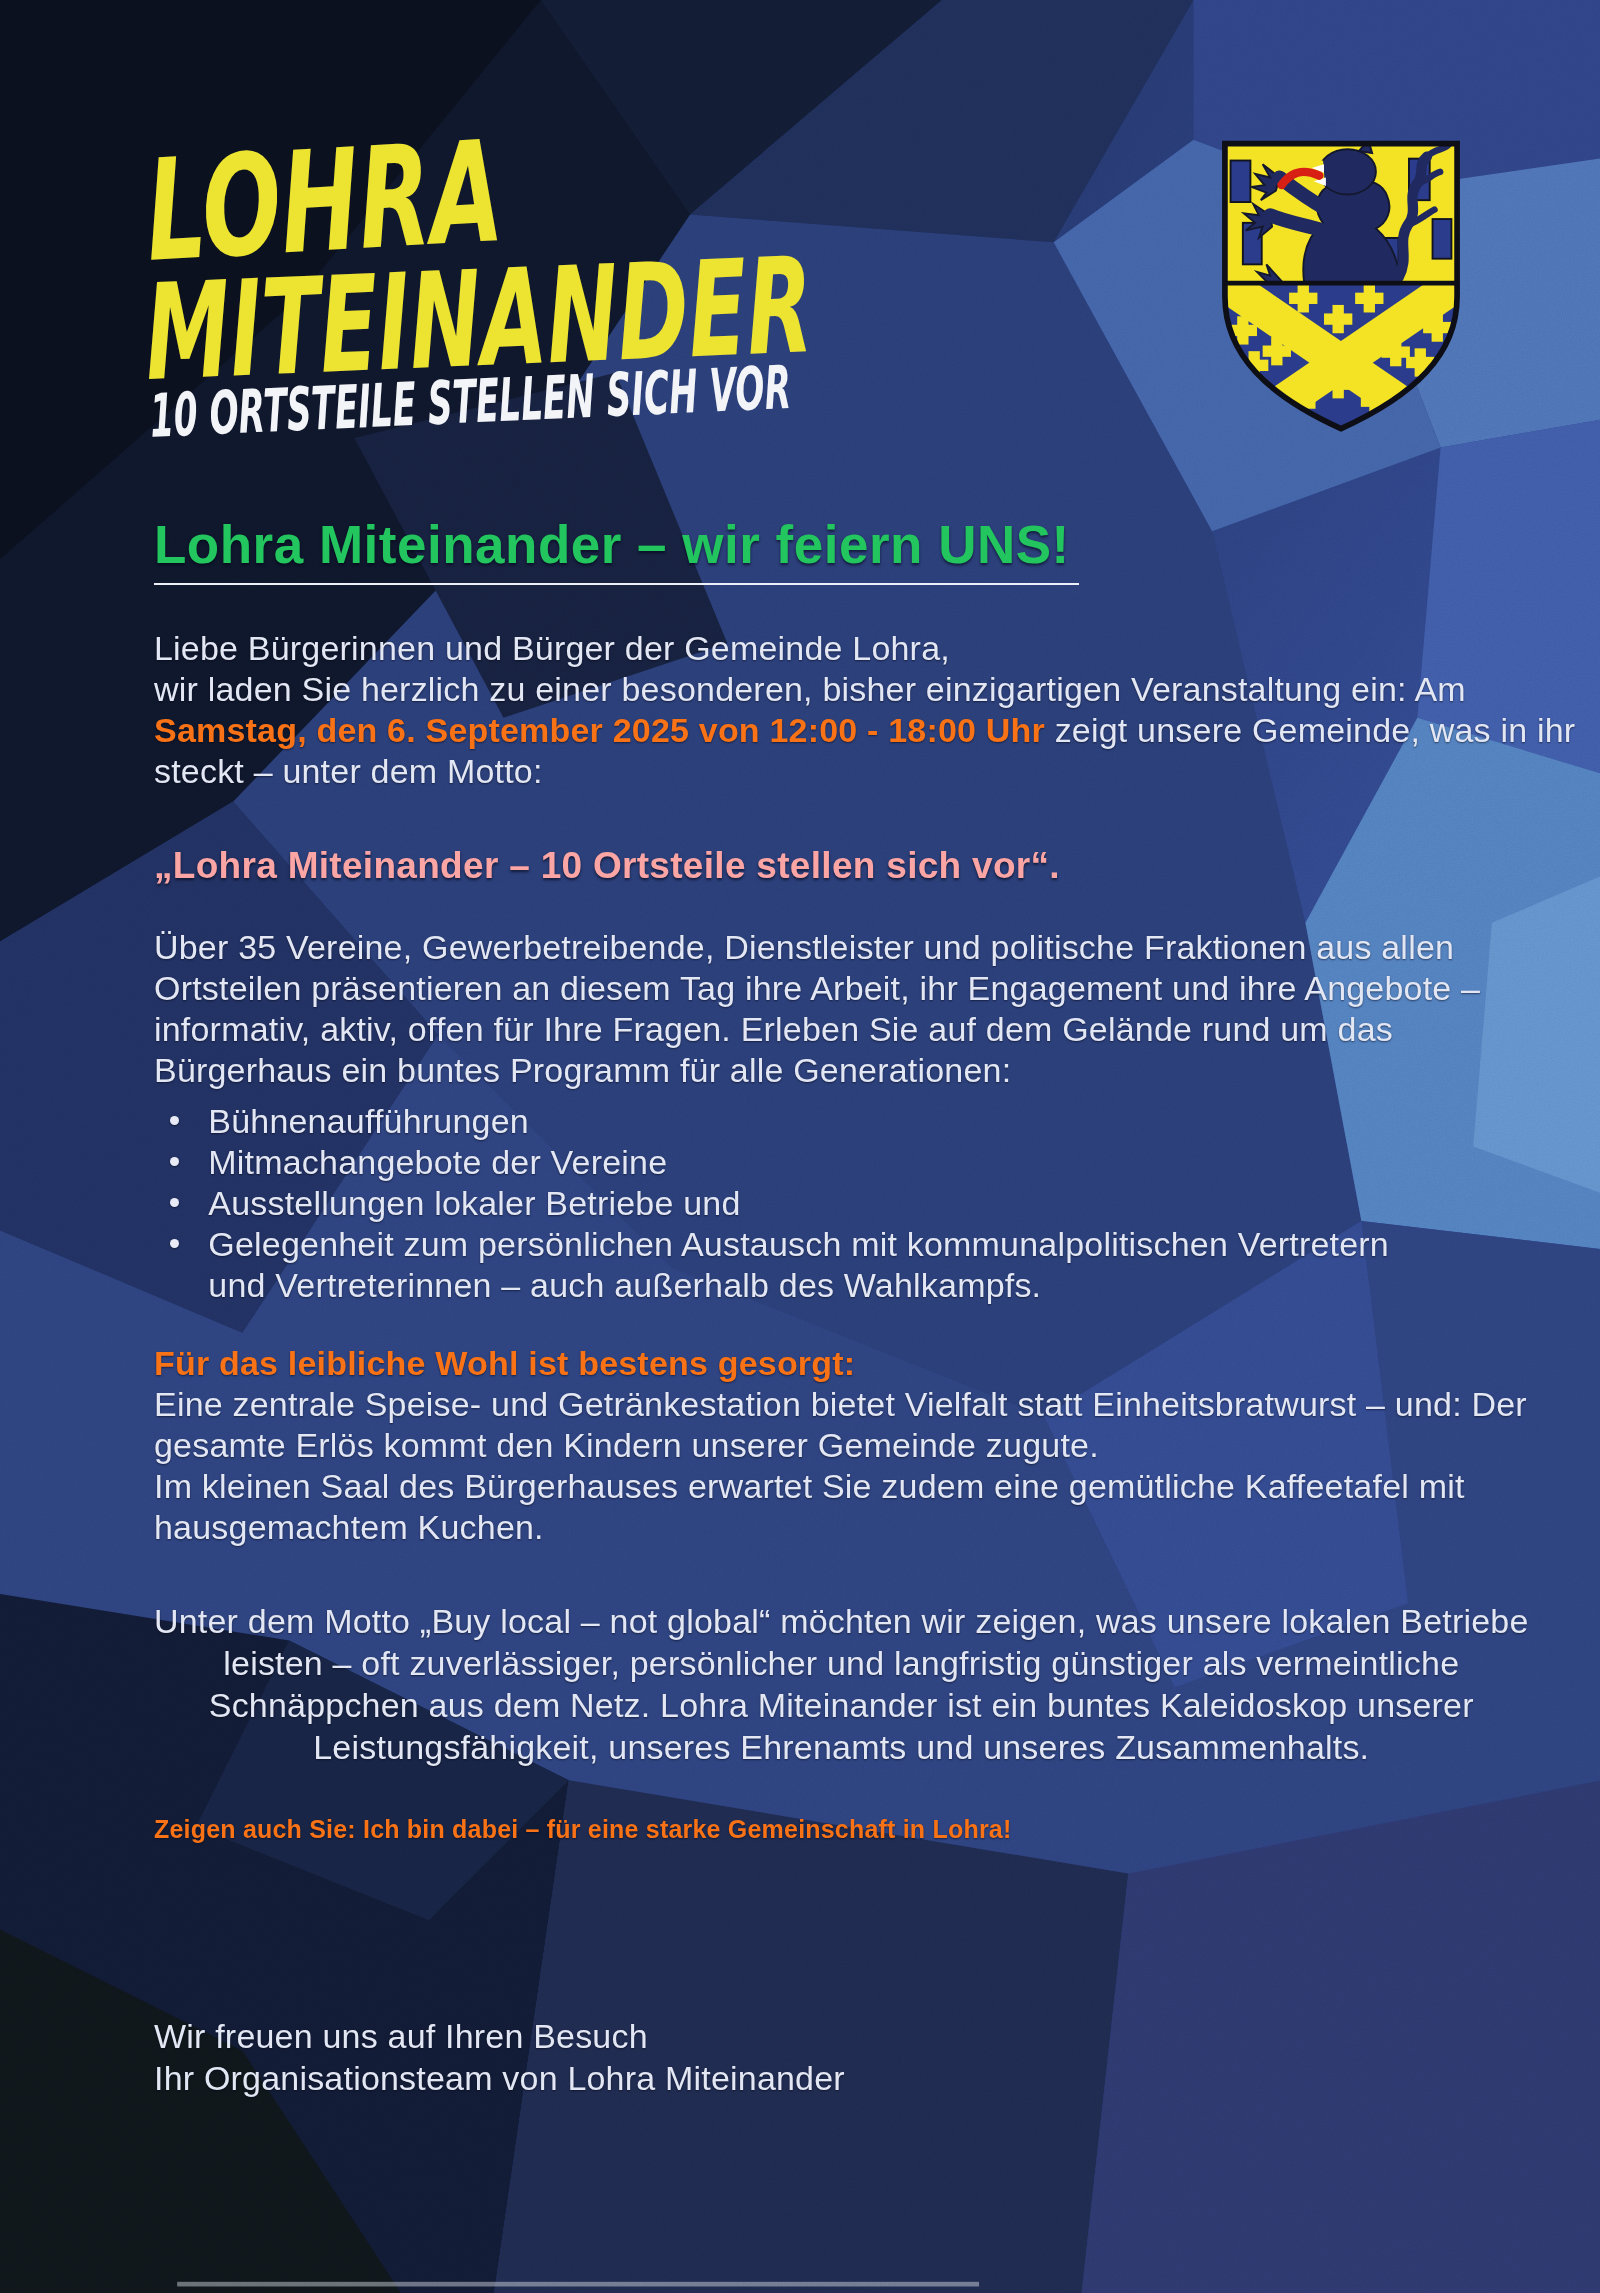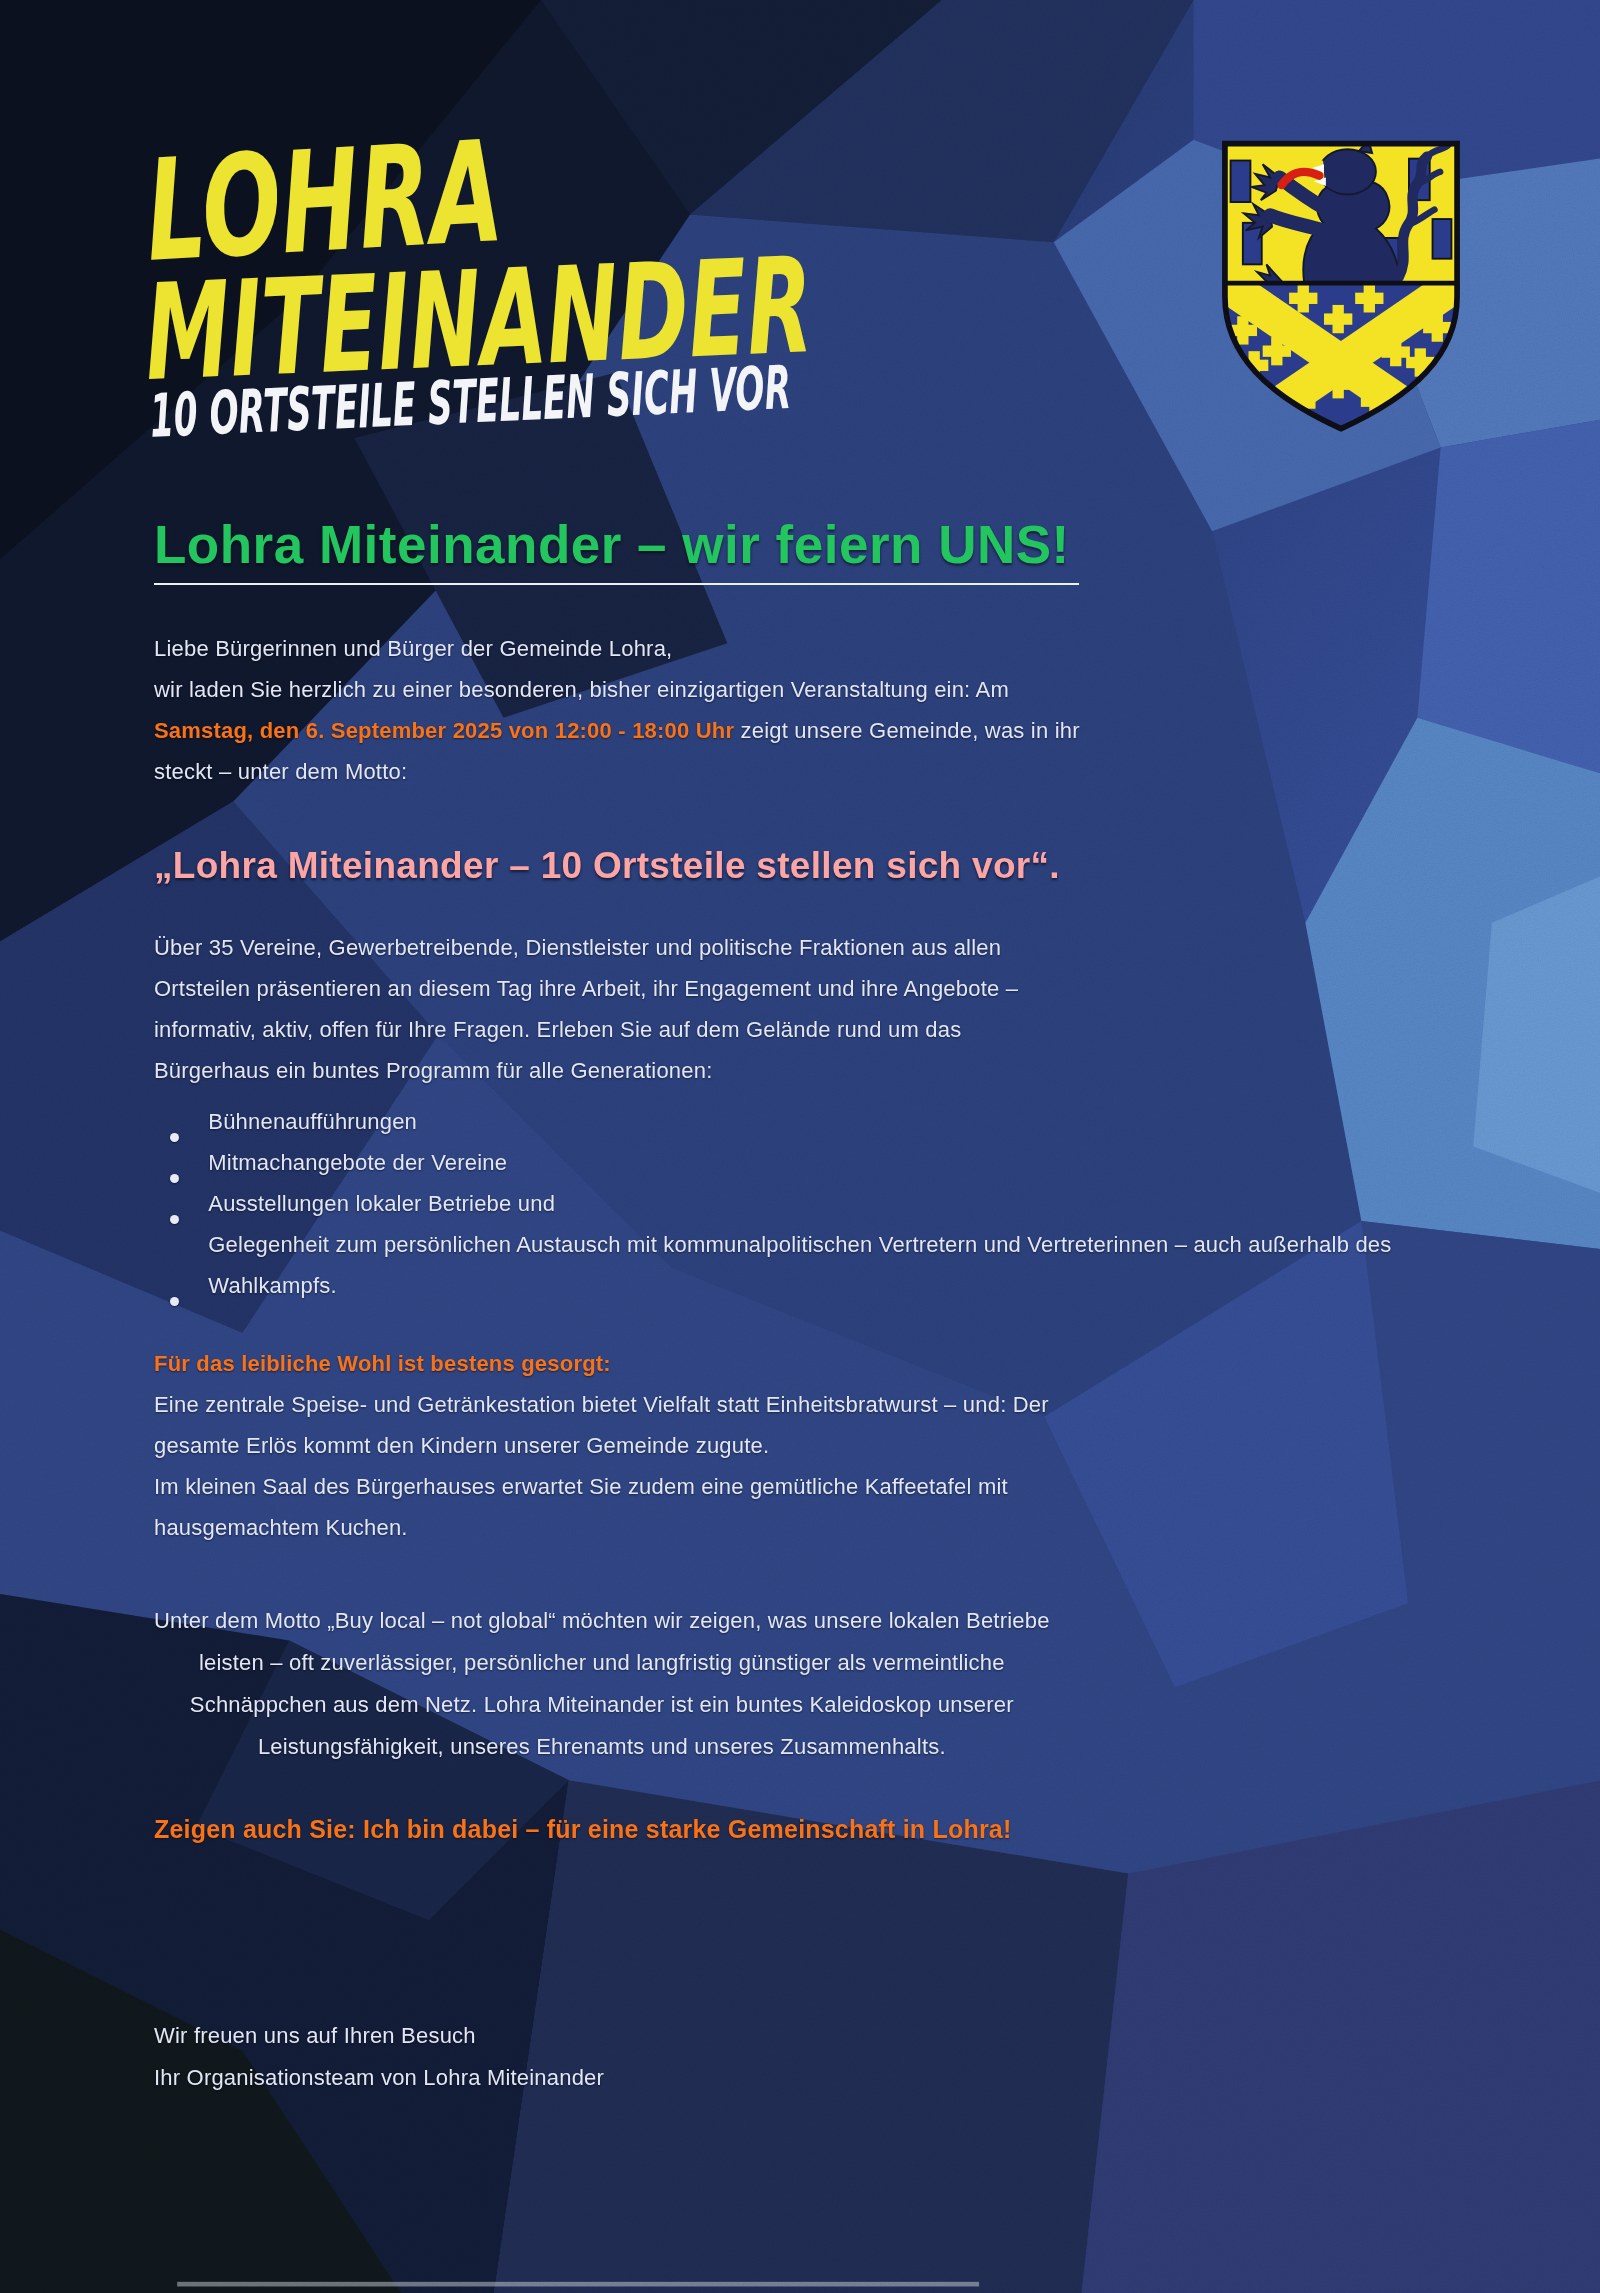--- a/index.html
+++ b/index.html
@@ -24,33 +24,33 @@
 
   .main-heading{
     top:514px;
     font-size:53px;font-weight:bold;color:#22c55e;
     letter-spacing:0.5px;
     border-bottom:2.8px solid #eef0f7;
     padding:0 9.3px 8.4px 0;
     text-shadow:0 1.9px 2.8px rgba(4,8,24,.65);
   }
   .body-block{
-    font-size:22px;line-height:41px;color:#e3e7f4;
+    font-size:34px;line-height:41px;color:#e3e7f4;
     text-shadow:0 0.9px 1.9px rgba(4,8,24,.55);
     letter-spacing:0.2px;
   }
   .bold{font-weight:bold;color:#f97316;}
   .motto{
     top:843px;font-size:37px;line-height:45px;font-weight:bold;color:#fca5a5;
     text-shadow:0 1.9px 2.8px rgba(4,8,24,.65);letter-spacing:0.3px;
   }
   .intro{top:628px;}
   .program{top:927px;}
   .bullets{top:1101px;width:1305px;}
-  .bullets .bullet-row{display:flex;align-items:flex-end;}
+  .bullets .bullet-row{display:flex;}
   .bullets .dot{
     flex:none;width:9.3px;height:9.3px;border-radius:50%;
     background:#e8ebf6;margin:15px 0 0 16px;
     box-shadow:0 0.9px 1.9px rgba(4,8,24,.6);
   }
   .bullets .li-text{margin-left:29px;max-width:1212px;white-space:normal;}
   .food{top:1343px;line-height:41px;}
   .local{top:1600px;line-height:42px;text-align:center;}
   .cta{top:1809px;font-size:25px;line-height:41px;}
   .patron{top:1891px;line-height:43px;}

